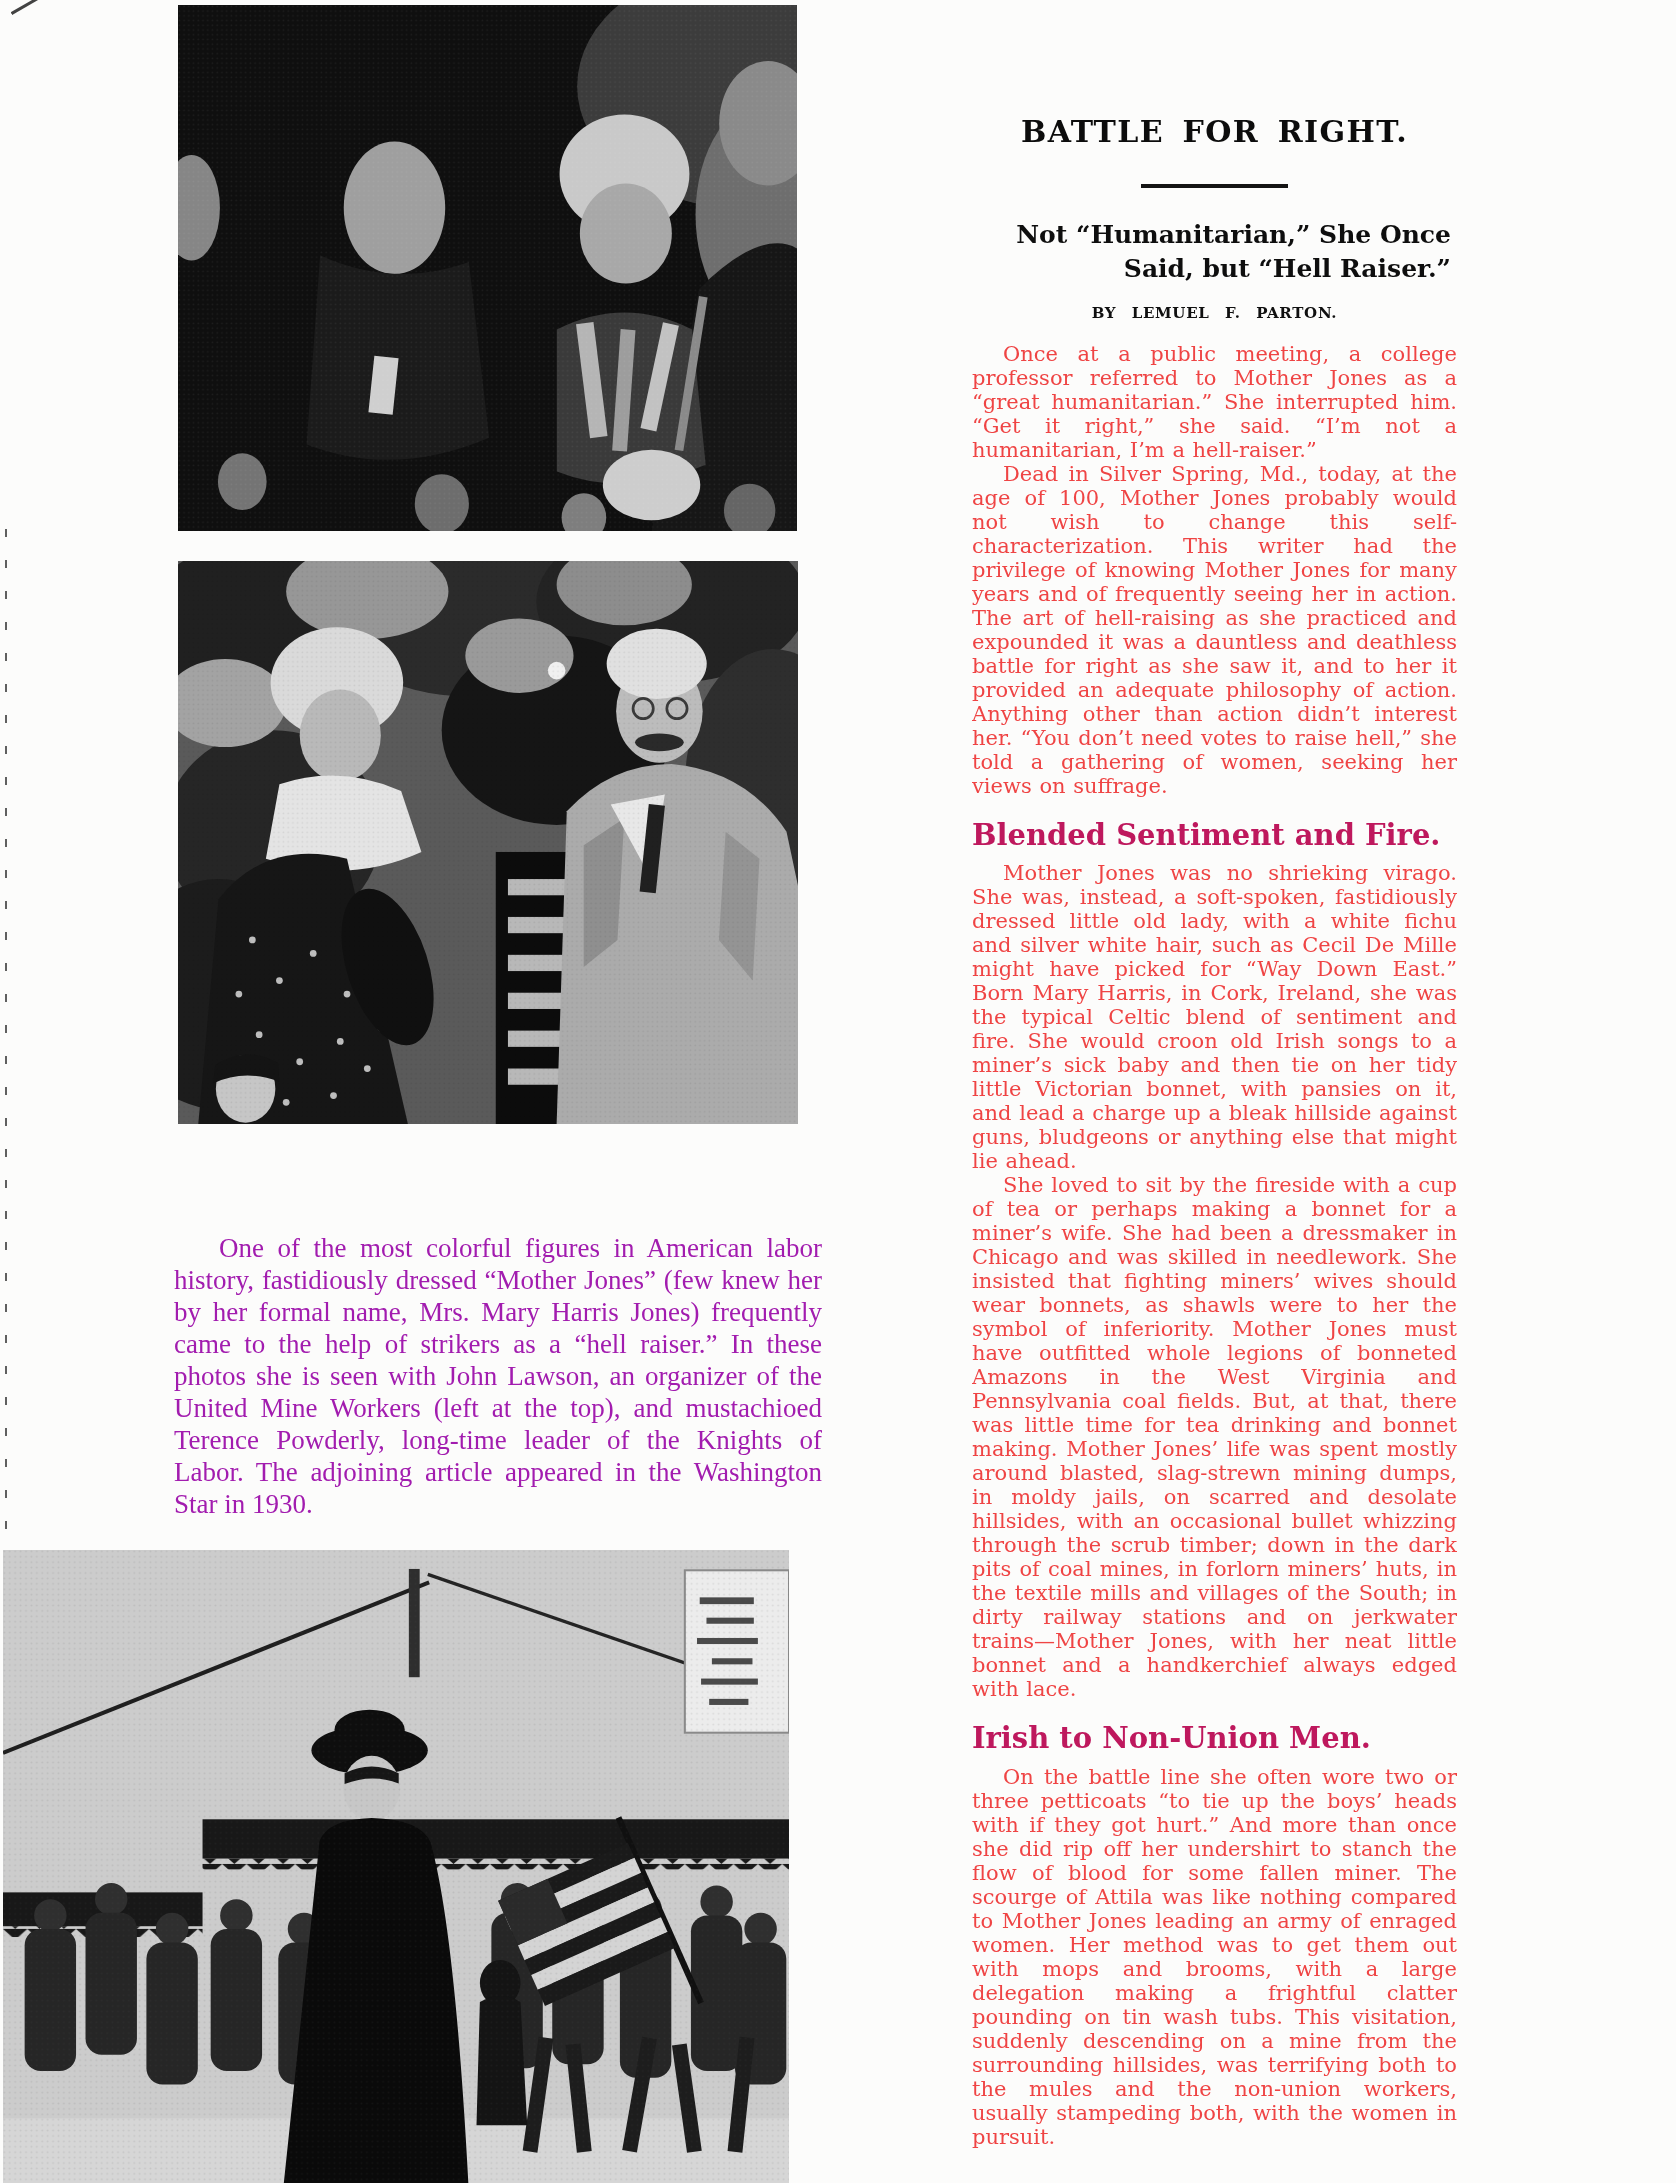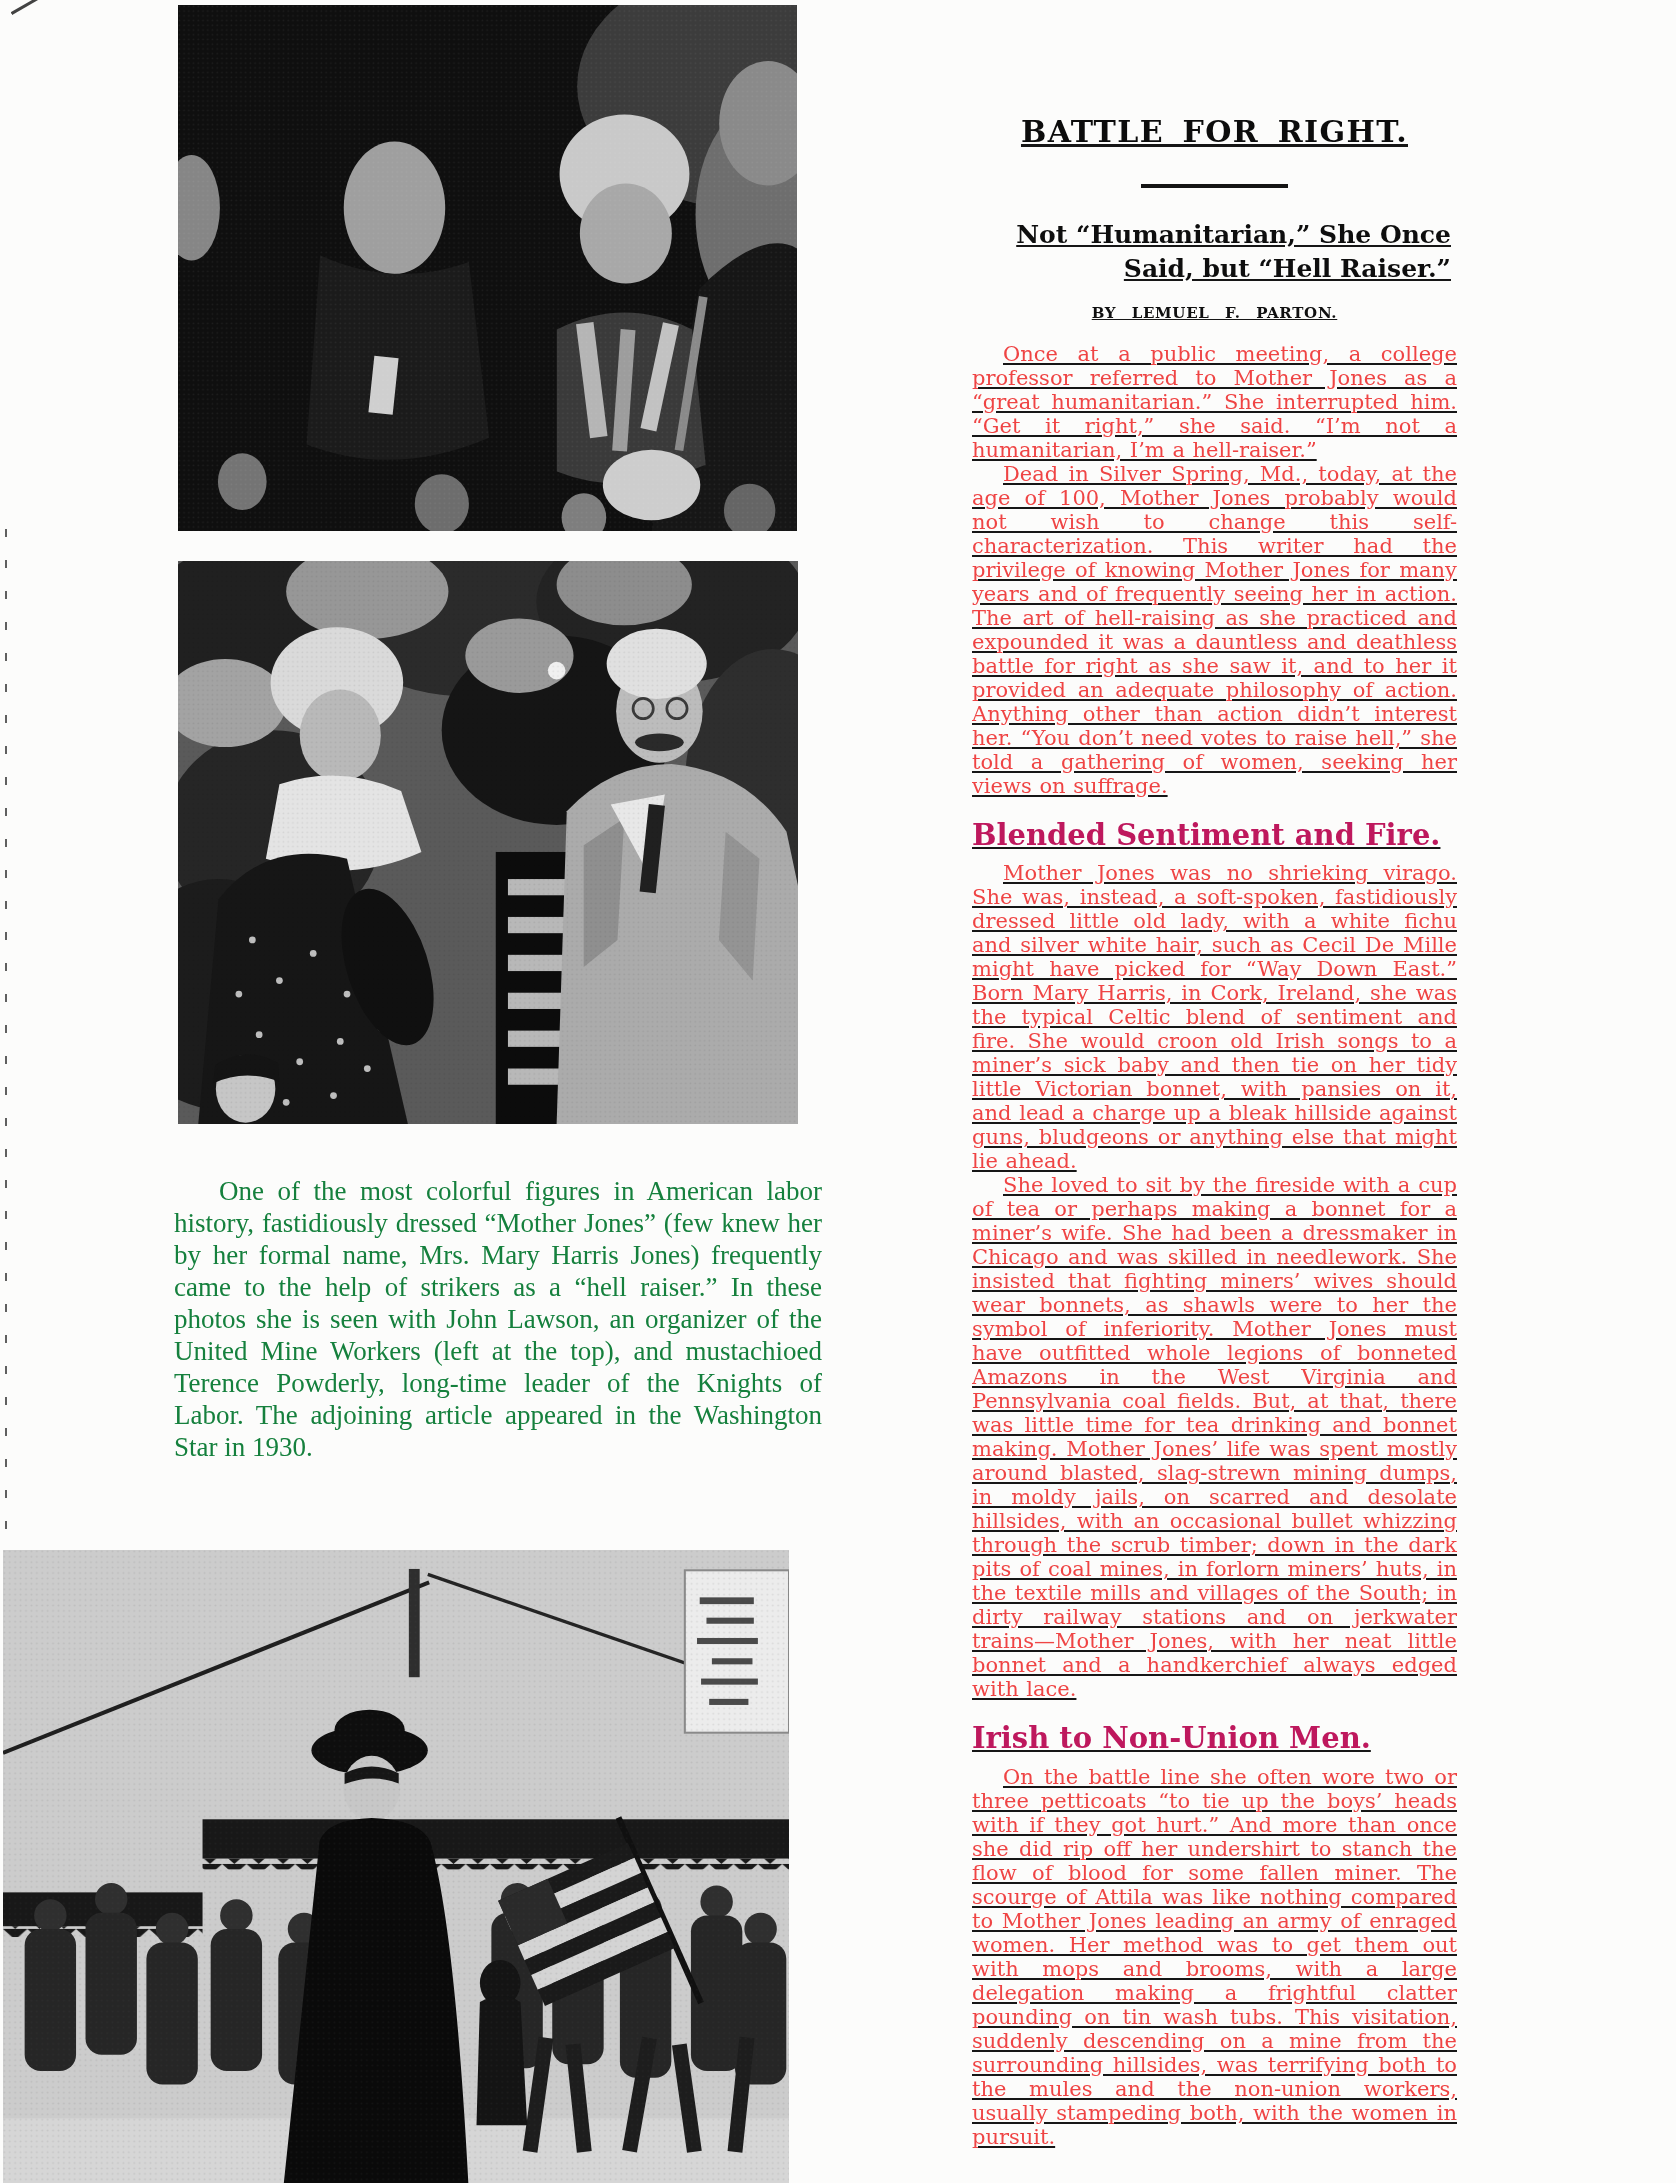--- a/index.html
+++ b/index.html
@@ -23,31 +23,30 @@
     opacity:.75;
   }
   
   .photo{position:absolute;overflow:hidden;}
   .photo svg{display:block;width:100%;height:100%;}
   .photo-top{left:178px;top:5.4px;width:619px;height:526px;}
   .photo-middle{left:178px;top:561px;width:620px;height:563px;}
   .photo-bottom{left:2.7px;top:1550px;width:786px;height:634px;}
   
   .caption{
-    position:absolute;left:174px;top:1175px;width:648px;
+    position:absolute;left:174px;top:1232px;width:648px;
     font-family:"Liberation Serif", serif;
     font-size:27px;line-height:32px;
-    text-align:justify;color:#15803d;
+    text-align:justify;color:#a21caf;
   }
   .caption p{margin:0;text-indent:45px;}
   
   .article{
     position:absolute;left:972px;top:114px;width:485px;height:2055px;
     overflow:hidden;
-    text-decoration:underline;
   }
   .article .title{
     margin:0;text-align:center;
     font-size:30px;font-weight:700;letter-spacing:1.4px;word-spacing:6.8px;
     color:#0c0c0c;
   }
   .article .rule{
     width:147px;height:4px;background:#141414;margin:35px auto 30px auto;
   }
   .article .deck{

